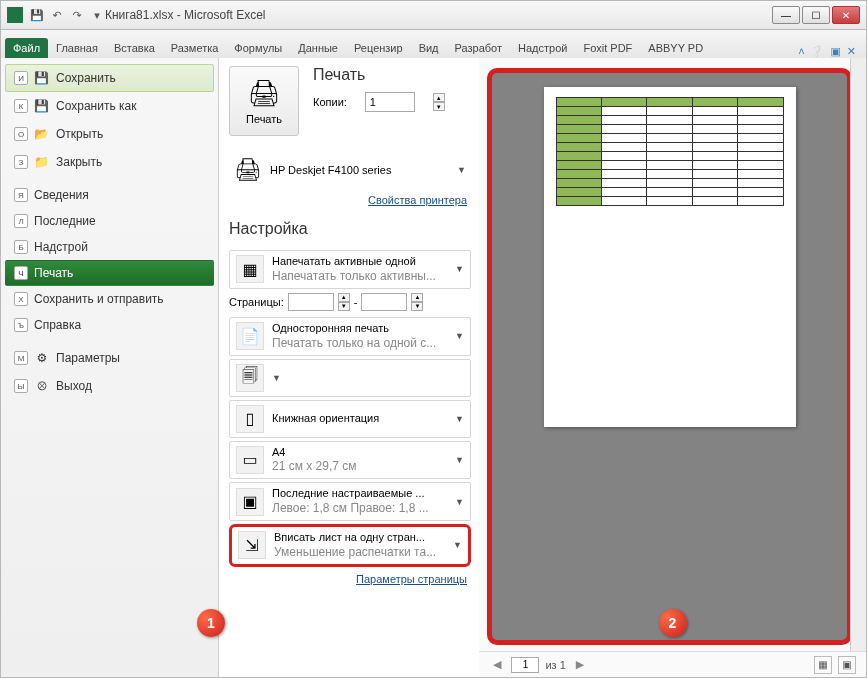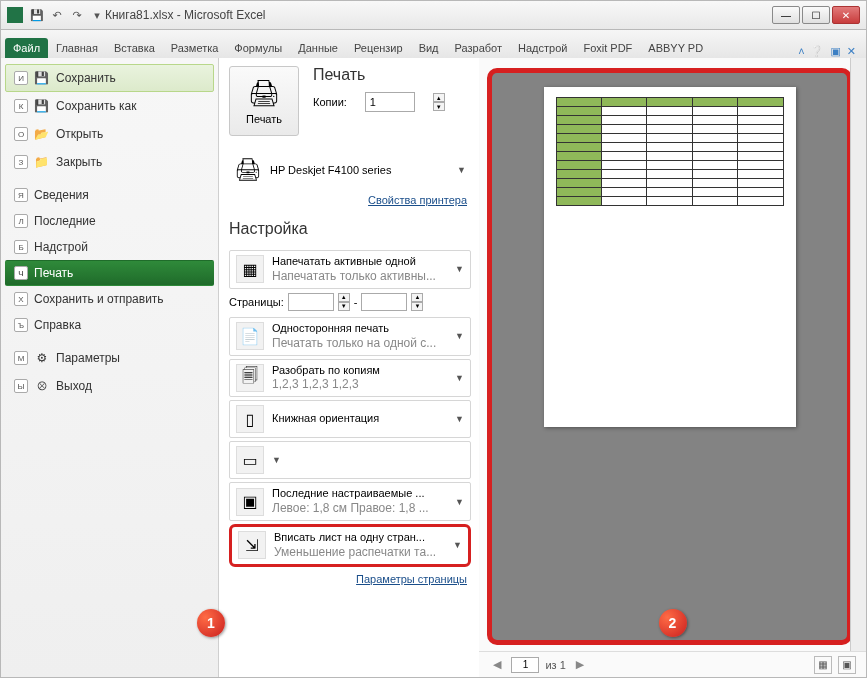--- a/index.html
+++ b/index.html
@@ -240,37 +240,37 @@
       <div class="oi">📄</div>
       <div class="ot">
           <div>Односторонняя печать</div>
           <div class="sub">Печатать только на одной с...</div>
         </div>
       <div class="dd">▼</div>
     </div>
 
     <div class="opt">
       <div class="oi">🗐</div>
-      <div class="ot">
-          <div>Разобрать по копиям</div>
-          <div class="sub">1,2,3   1,2,3   1,2,3</div>
-        </div>
       <div class="dd">▼</div>
     </div>
 
     <div class="opt">
       <div class="oi">▯</div>
       <div class="ot">
           <div>Книжная ориентация</div>
         </div>
       <div class="dd">▼</div>
     </div>
 
     <div class="opt">
       <div class="oi">▭</div>
+      <div class="ot">
+          <div>A4</div>
+          <div class="sub">21 см x 29,7 см</div>
+        </div>
       <div class="dd">▼</div>
     </div>
 
     <div class="opt">
       <div class="oi">▣</div>
       <div class="ot">
           <div>Последние настраиваемые ...</div>
           <div class="sub">Левое: 1,8 см   Правое: 1,8 ...</div>
         </div>
       <div class="dd">▼</div>

